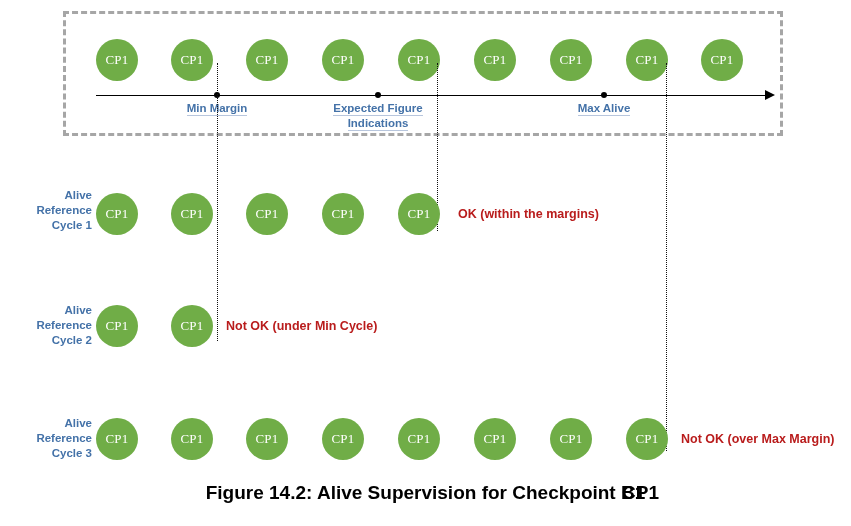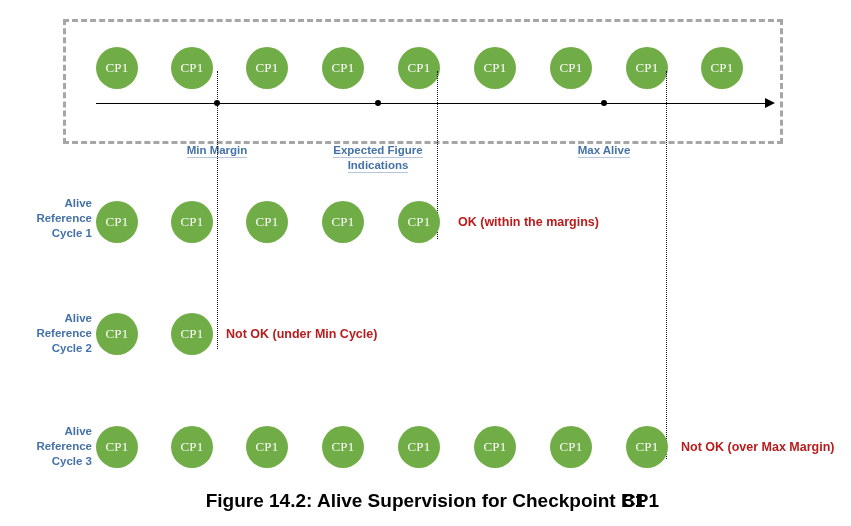--- a/index.html
+++ b/index.html
@@ -9,21 +9,21 @@
   }
   body {
     width: 851px; height: 526px;
     position: relative;
     font-family: "Liberation Sans", sans-serif;
     overflow: hidden;
   }
 
   #figure-root {
     position: absolute;
-    left: 0; top: 8px;
+    left: 0; top: 0;
     width: 851px; height: 500px;
   }
 
   
   .ref-box {
     position: absolute;
     left: 63px; top: 11px;
     width: 720px; height: 125px;
     border: 3px dashed #a6a6a6;
     background: transparent;
@@ -73,21 +73,20 @@
 
   
   .axis-label {
     position: absolute;
     color: #4472a8;
     font-size: 11.5px;
     font-weight: bold;
     text-align: center;
     line-height: 14px;
     white-space: pre-line;
-    margin-top: 34px;
   }
   .axis-label .underline-seg {
     border-bottom: 1px solid #b8c6dd;
     display: inline-block;
   }
 
   .row-label {
     position: absolute;
     color: #4472a8;
     font-size: 11.5px;

